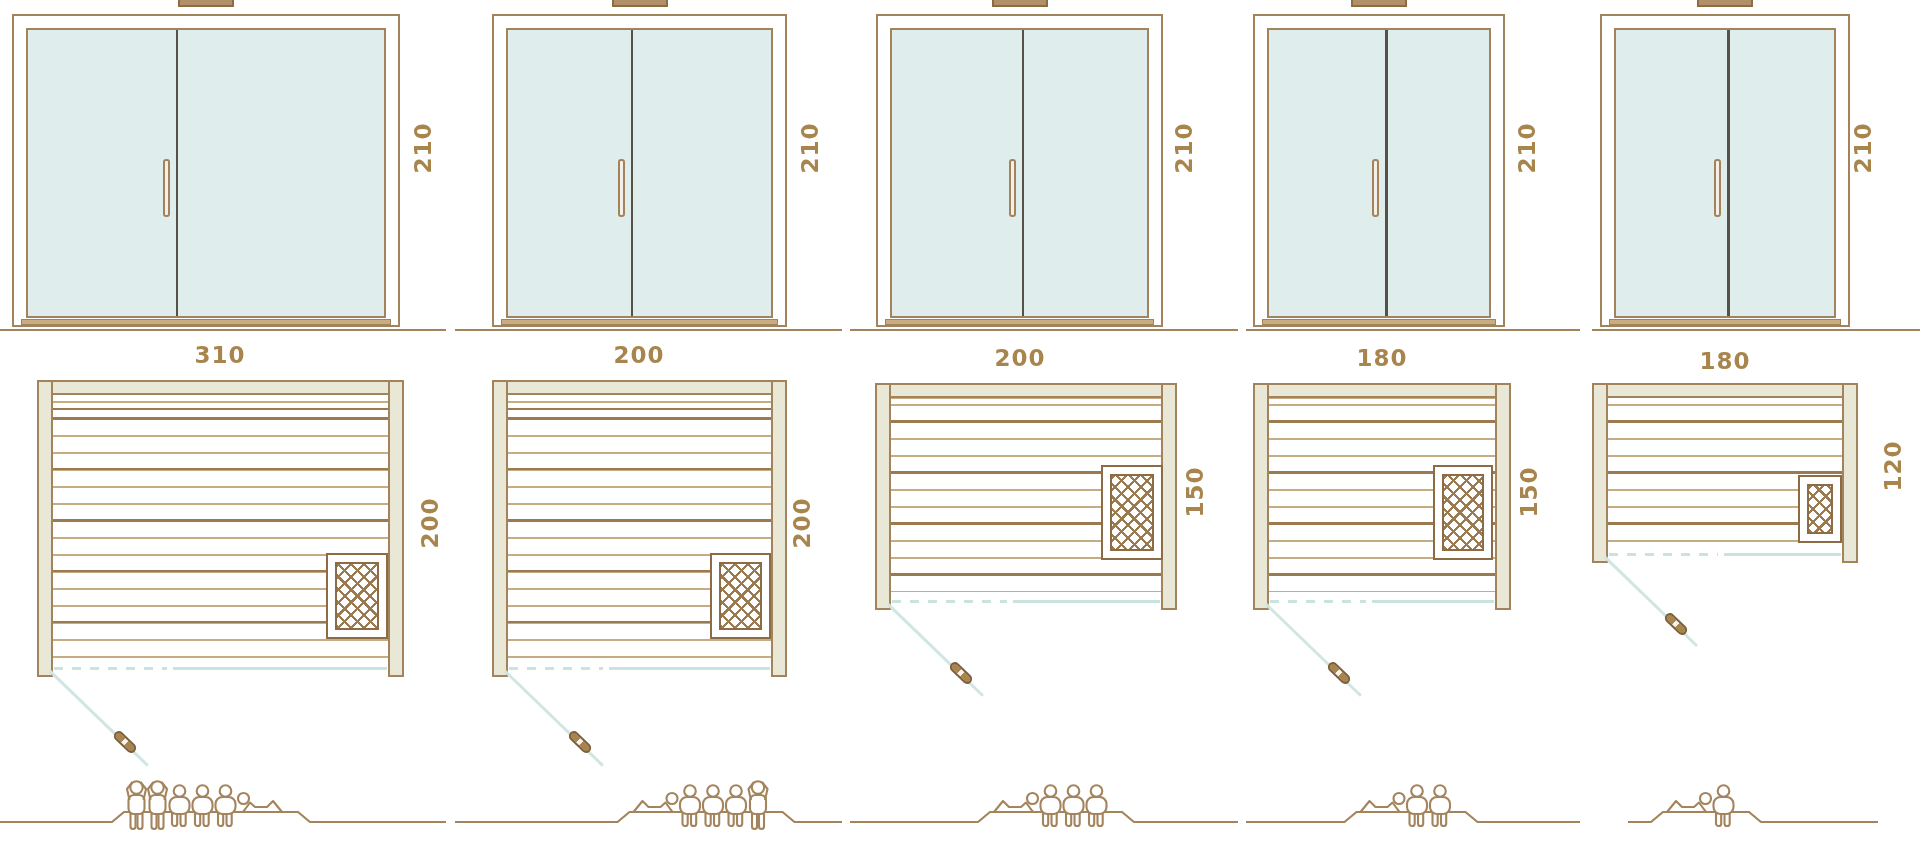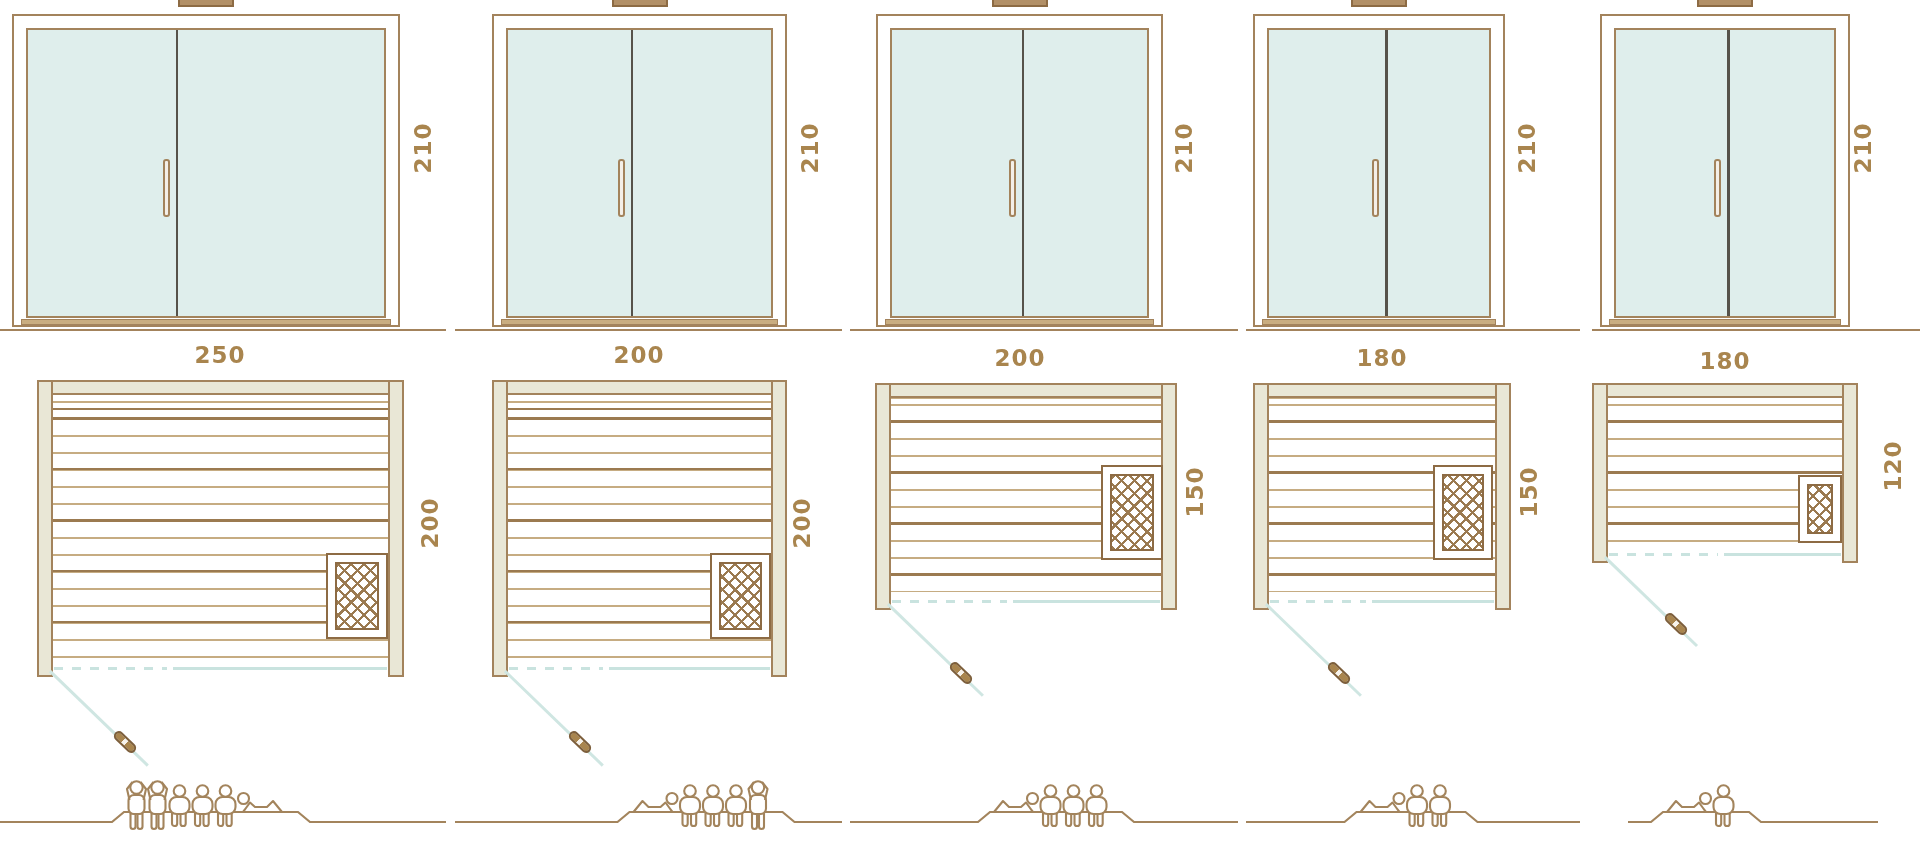--- a/index.html
+++ b/index.html
@@ -52,21 +52,21 @@
       <div class="abs vent" style="left: 178px; top: 0px; width: 56px; height: 7px;"></div>
       <div class="abs elev-frame" style="left: 12px; top: 14px; width: 388px; height: 313px;">
         <div class="elev-glass">
           <div class="elev-divider" style="left: 147.6px;"></div>
           <div class="elev-handle" style="left: 134.6px; top: 45%;"></div>
         </div>
         <div class="elev-sill"></div>
       </div>
       <div class="abs ground-line" style="left: 0px; top: 329px; width: 446px;"></div>
       <div class="abs dim-label rot" style="left: 391px; top: 135px;">210</div>
-      <div class="abs dim-label" style="left: 175px; top: 342px; width: 90px;">250</div>
+      <div class="abs dim-label" style="left: 175px; top: 342px; width: 90px;">310</div>
       <div class="abs plan-wall" style="left: 37px; top: 380px; width: 367px; height: 15px;"></div>
       <div class="abs plan-wall" style="left: 37px; top: 380px; width: 16px; height: 297px;"></div>
       <div class="abs plan-wall" style="left: 388px; top: 380px; width: 16px; height: 297px;"></div>
       <div class="abs plan-interior" style="left: 53px; top: 395px; width: 335px; height: 264px;"></div>
       <div class="abs heater-box" style="left: 326px; top: 553px; width: 62px; height: 86px;">
         <div class="heater-core"></div>
       </div>
       <div class="abs front-dashed" style="left: 54px; top: 667px; width: 113.22px;"></div>
       <div class="abs front-solid" style="left: 173.22px; top: 667px; width: 213.78px;"></div>
       <div class="abs swing-line" style="left: 51px; top: 670px; width: 136px; transform: rotate(44deg);"></div>

